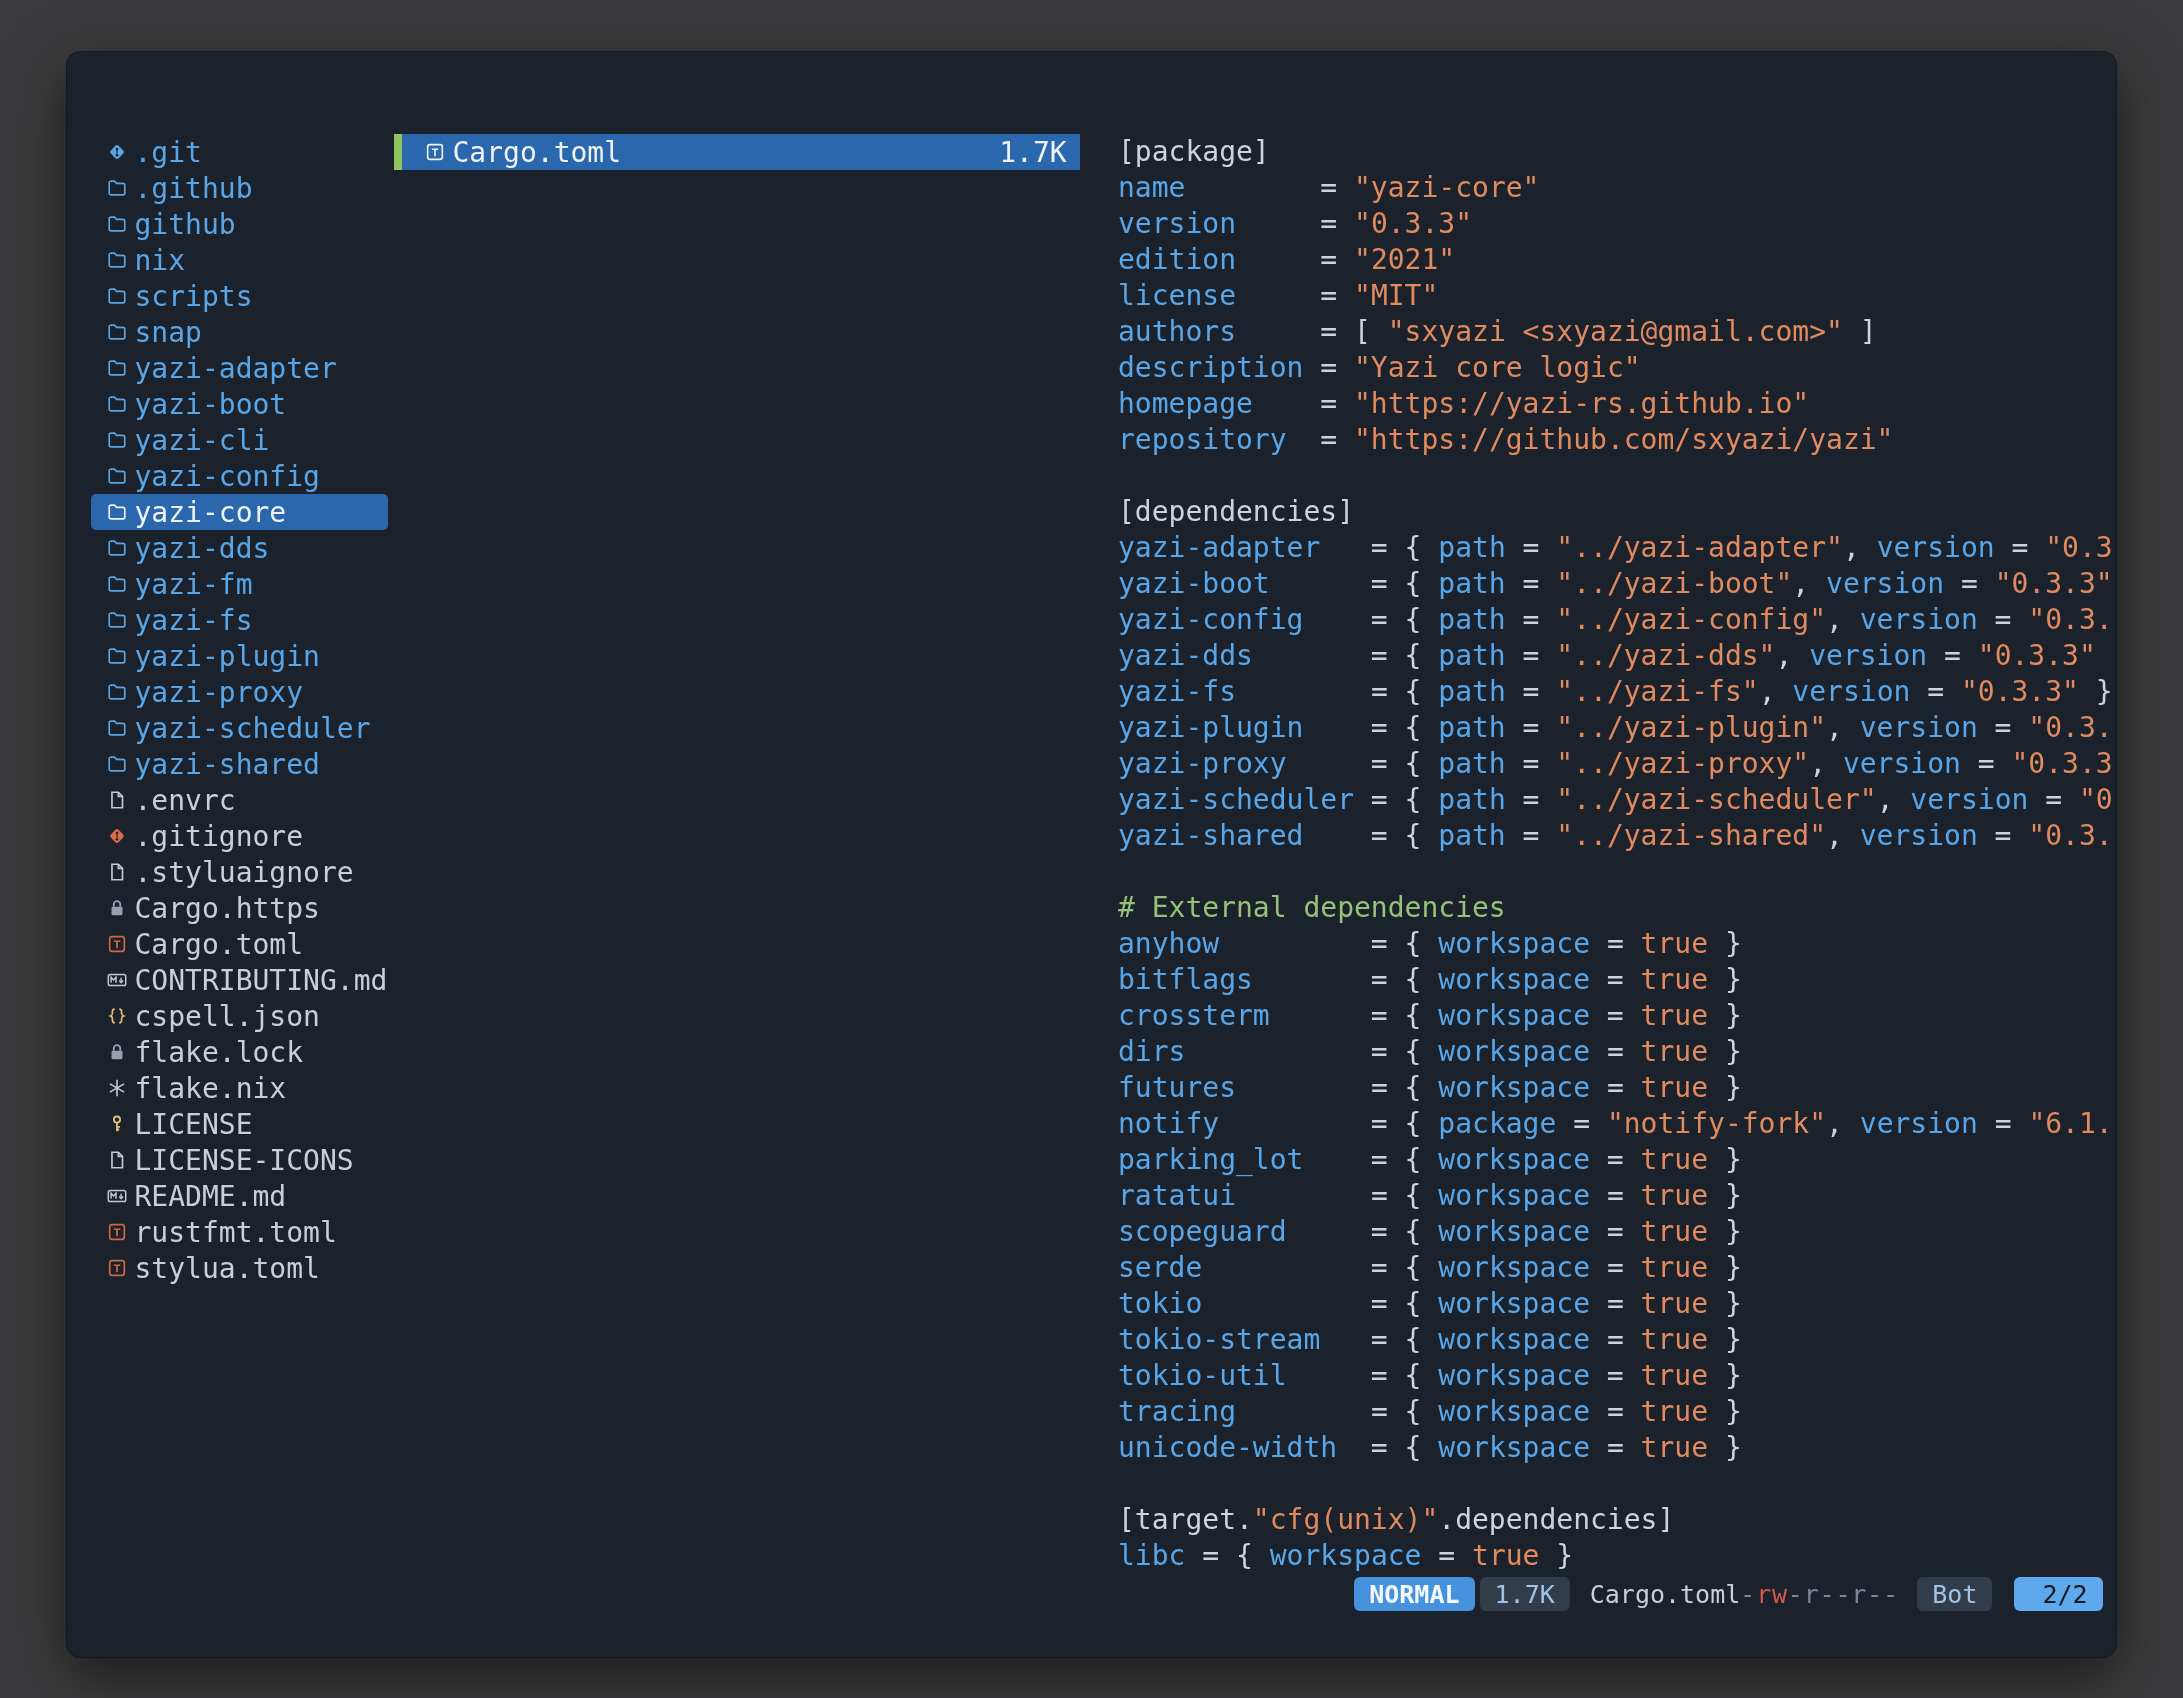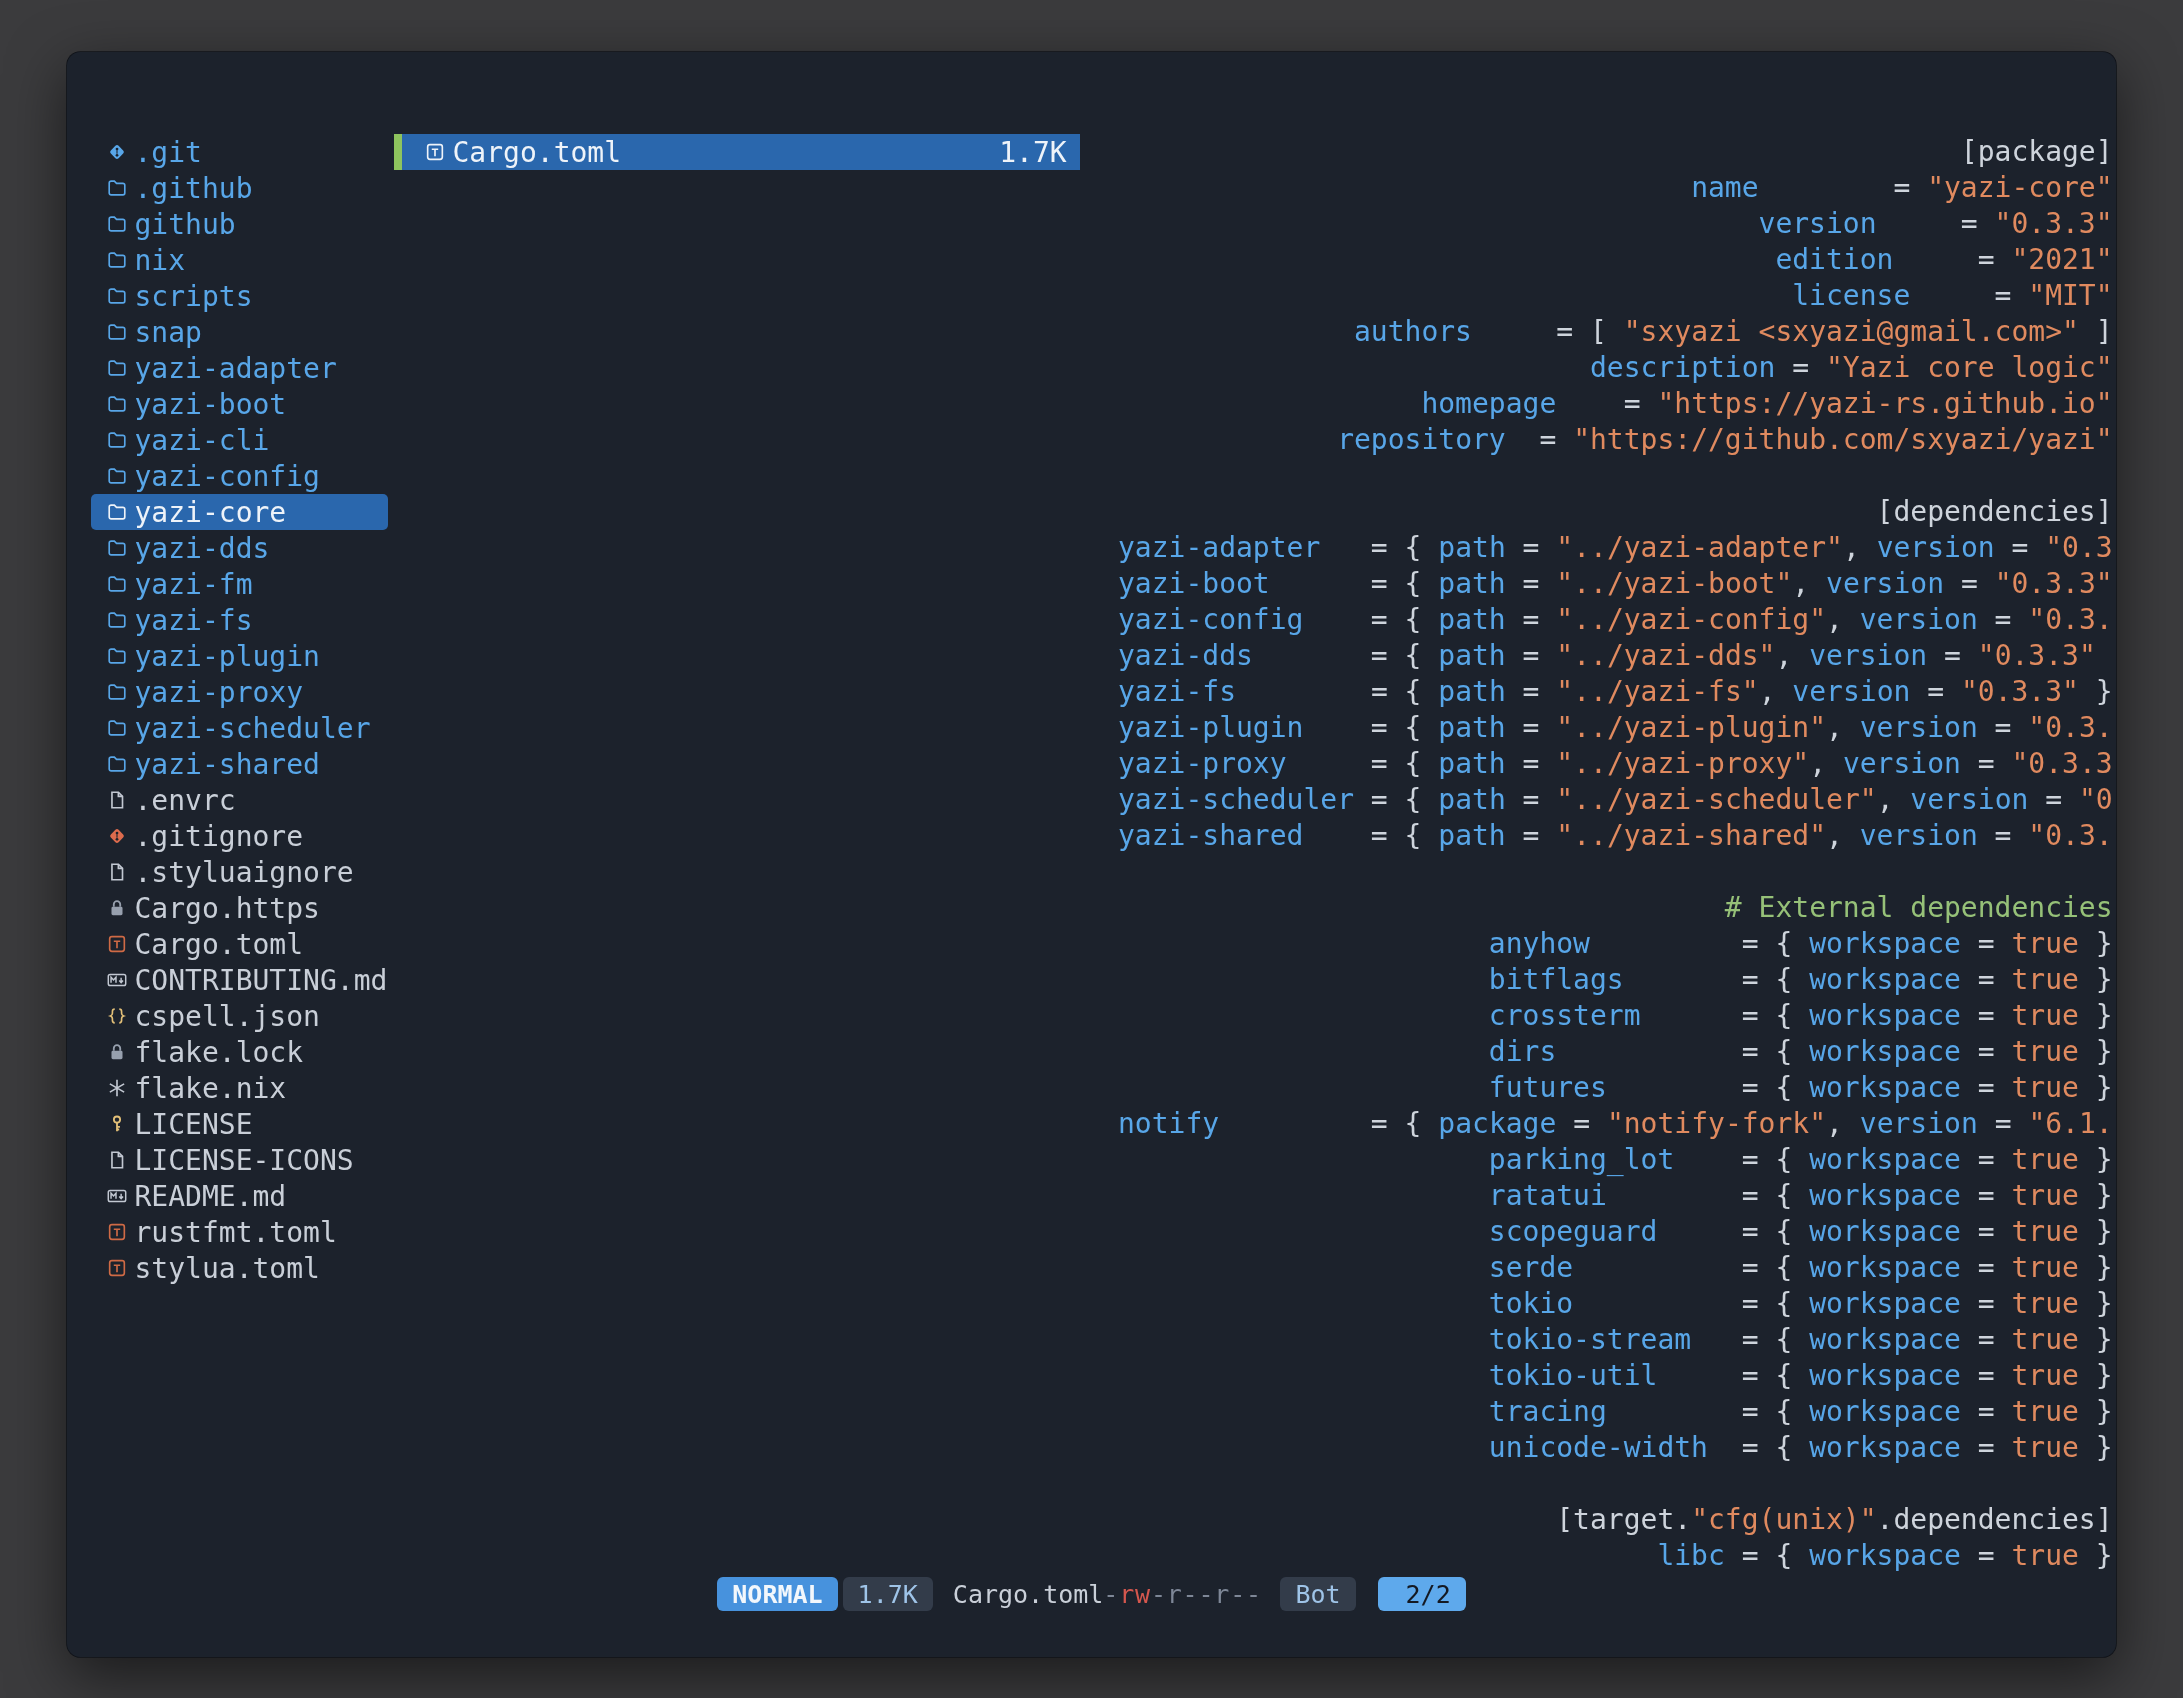--- a/index.html
+++ b/index.html
@@ -47,29 +47,29 @@
   .row.selected .icon { color: var(--selection-fg, #eef3f9) !important; }
   .size { margin-left: auto; }
 
   .i-folder, .i-git-folder { color: var(--dir-blue, #58a6e8); }
   .i-git   { color: var(--git-orange, #dd6b4d); }
   .i-file, .i-markdown, .i-nix { color: var(--lightgray-icon, #c2c8d2); }
   .i-lock  { color: var(--gray-icon, #97a0ae); }
   .i-toml  { color: var(--toml-orange, #cf6a45); }
   .i-json, .i-key { color: var(--yellow, #e3c078); }
 
-  .line { min-height: 36px; line-height: 36px; white-space: pre; text-align: right; }
+  .line { min-height: 36px; line-height: 36px; white-space: pre; }
   .tok-p { color: var(--plain-fg, #ced4dc); }
   .tok-k { color: var(--dir-blue, #58a6e8); }
   .tok-s { color: var(--string-orange, #e08a5f); }
   .tok-c { color: var(--comment-green, #96c178); }
 
   .statusbar {
     position: absolute; left: 13.4px; right: 13.4px; bottom: 46px; height: 34px;
-    display: flex; align-items: center; justify-content: center;
+    display: flex; align-items: center; justify-content: flex-end;
     font-size: 25px;
   }
   .sb-left, .sb-right { display: flex; align-items: center; }
   .badge, .chip {
     display: inline-flex; align-items: center; height: 34px;
     padding: 0 15px; border-radius: 5.9px;
   }
   .badge.mode { background: var(--badge-blue, #4792dd); color: #f2f7fc; font-weight: bold; }
   .chip.size  { background: var(--chip-bg, #333c4a); color: var(--chip-fg, #9fc4e8); margin-left: 5px; }
   .sb-filename { margin-left: 20px; color: var(--file-fg, #c9cfd8); }

